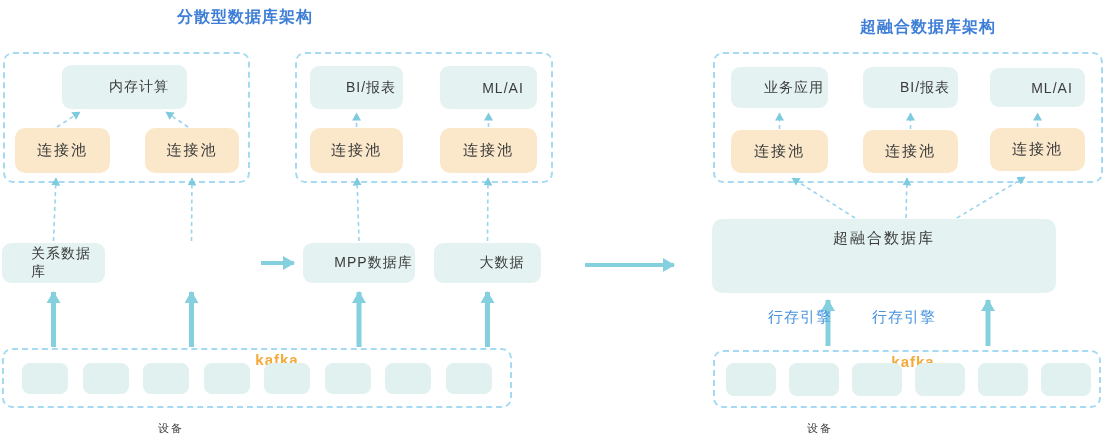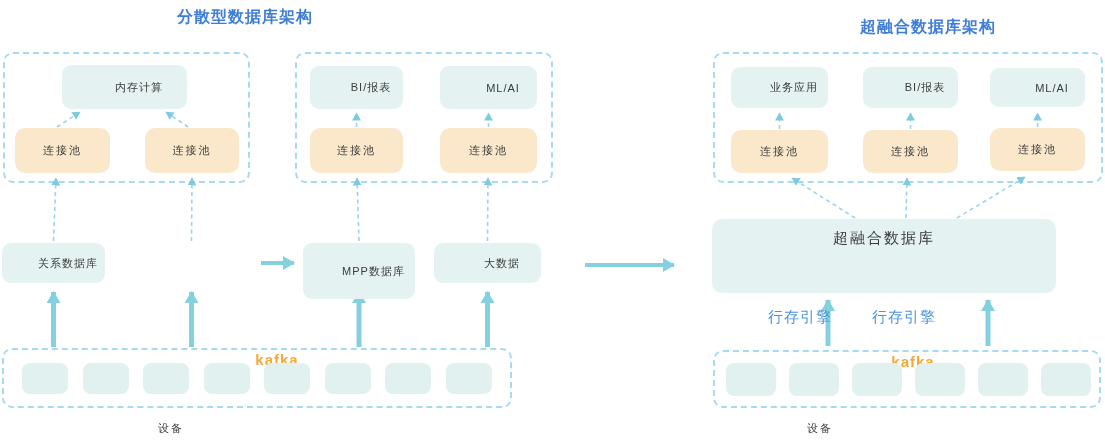--- a/index.html
+++ b/index.html
@@ -9,25 +9,25 @@
   }
   .abs{position:absolute;box-sizing:border-box;}
   .title{
     font-size:16px;font-weight:bold;color:#3e7ed6;text-align:center;letter-spacing:1px;
   }
   .group{
     border:2px dashed #a6daf3;border-radius:10px;background:transparent;
   }
   .box{
     background:#e4f3f2;border-radius:9px;display:flex;align-items:center;justify-content:center;
-    font-size:11px;color:#3b3b3b;letter-spacing:1px;padding-left:29px;
+    font-size:14px;color:#3b3b3b;letter-spacing:1px;padding-left:29px;
   }
   .pool{
     background:#fbe8cb;border-radius:10px;display:flex;align-items:center;justify-content:center;
-    font-size:11px;color:#3b3b3b;letter-spacing:2px;
+    font-size:15px;color:#3b3b3b;letter-spacing:2px;
   }
   .bigbox{
     background:#e4f3f2;border-radius:10px;
   }
   .bigbox .bb-title{
     position:absolute;left:0;top:10px;width:100%;text-align:center;font-size:15px;color:#3b3b3b;letter-spacing:2px;
   }
   .engine{
     position:absolute;top:41px;width:120px;text-align:center;font-size:15px;color:#4b94de;letter-spacing:1px;margin-top:48px;
   }
@@ -97,21 +97,21 @@
   <div class="abs box" style="left:62px;top:65px;width:125px;height:44px;">内存计算</div>
   <div class="abs box" style="left:310px;top:66px;width:93px;height:43px;">BI/报表</div>
   <div class="abs box" style="left:440px;top:66px;width:97px;height:43px;">ML/AI</div>
 
   <div class="abs pool" style="left:15px;top:128px;width:95px;height:45px;">连接池</div>
   <div class="abs pool" style="left:145px;top:128px;width:94px;height:45px;">连接池</div>
   <div class="abs pool" style="left:310px;top:128px;width:93px;height:45px;">连接池</div>
   <div class="abs pool" style="left:440px;top:128px;width:97px;height:45px;">连接池</div>
 
   <div class="abs box" style="left:2px;top:243px;width:103px;height:40px;">关系数据库</div>
-  <div class="abs box" style="left:303px;top:243px;width:112px;height:56px;">MPP数据库</div>
+  <div class="abs box" style="left:303px;top:243px;width:112px;height:40px;">MPP数据库</div>
   <div class="abs box" style="left:434px;top:243px;width:107px;height:40px;">大数据</div>
 
   <div class="abs kafka" style="left:237px;top:309px;width:80px;">kafka</div>
 
   <div class="abs group" style="left:2px;top:348px;width:510px;height:60px;">
     <div class="chips" style="padding:0 18px;gap:14.5px;">
         <div class="chip" style="width: 46px; height: 31px;"></div>
         <div class="chip" style="width: 46px; height: 31px;"></div>
         <div class="chip" style="width: 46px; height: 31px;"></div>
         <div class="chip" style="width: 46px; height: 31px;"></div>

